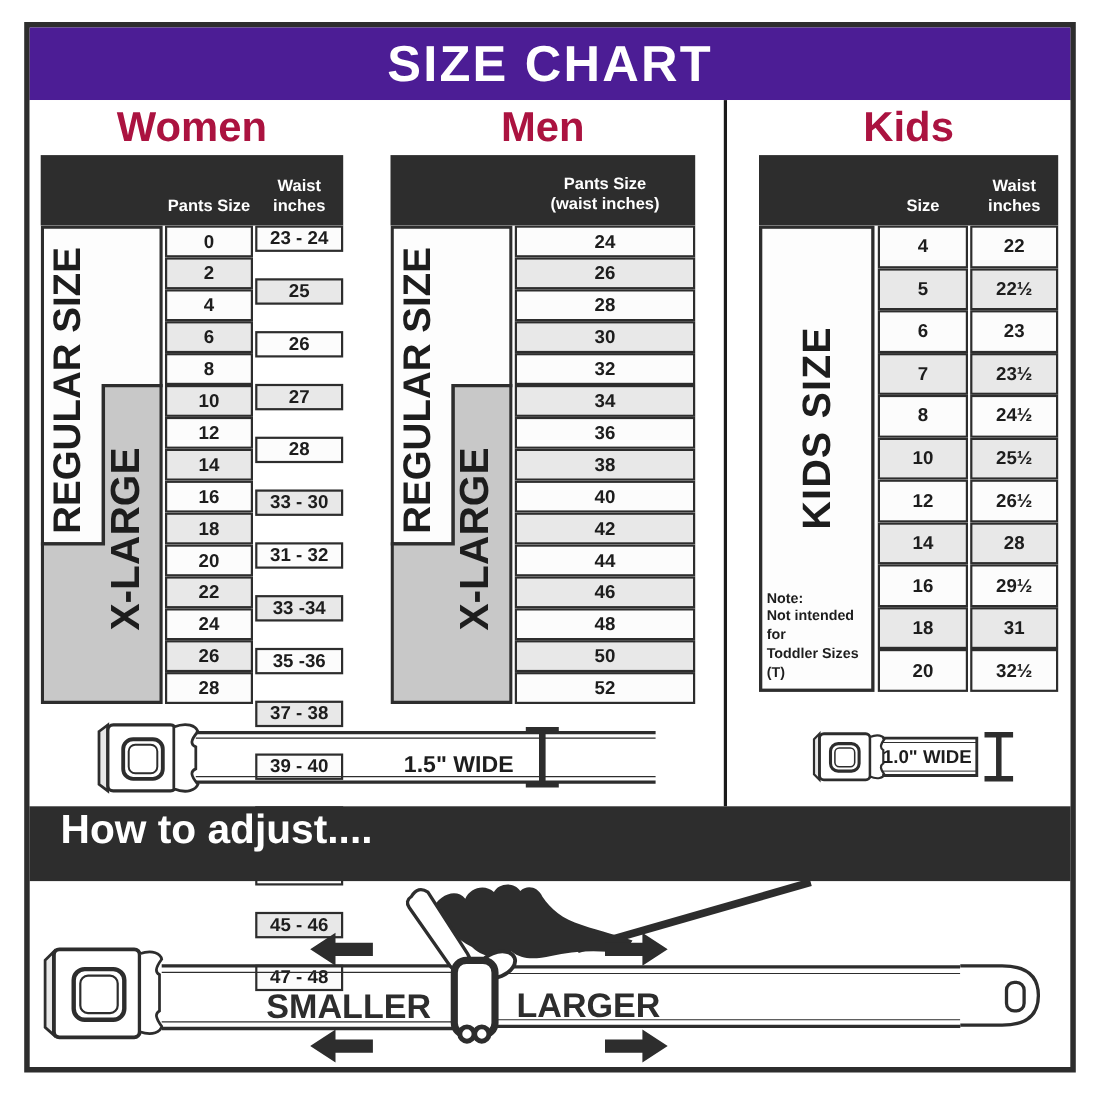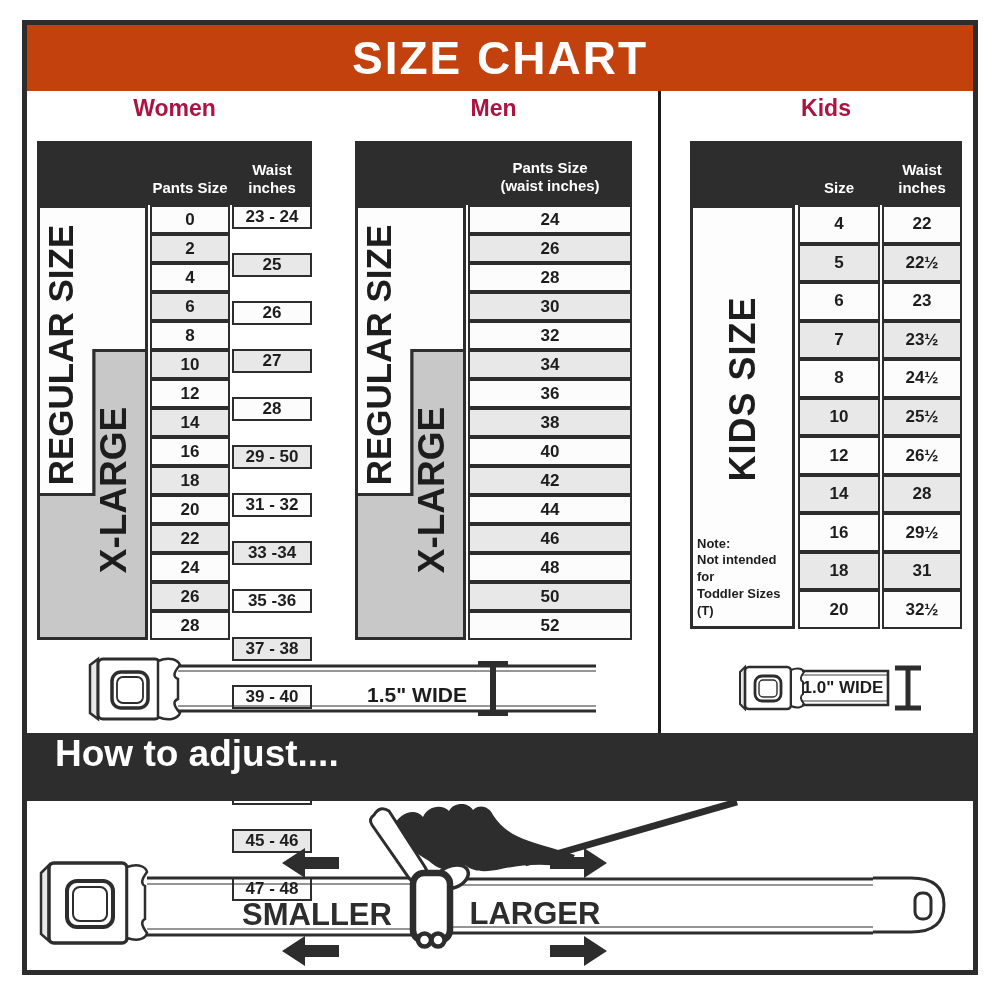--- a/index.html
+++ b/index.html
@@ -6,31 +6,31 @@
   body{
     width:1000px;height:1000px;position:relative;background:#ffffff;
     font-family:"Liberation Sans","DejaVu Sans",sans-serif;color:#2d2d2d;
     -webkit-font-smoothing:antialiased;
   }
   .frame{
     position:absolute;left:22px;top:20px;width:946px;height:945px;
     border:5px solid #2d2d2d;background:#ffffff;
   }
   .title-bar{
-    position:absolute;left:0;top:0;width:100%;height:66px;background:#c2410c;
+    position:absolute;left:0;top:0;width:100%;height:66px;background:#4c1d95;
     display:flex;align-items:center;justify-content:center;
   }
   .title-text{color:#ffffff;font-size:46px;font-weight:bold;letter-spacing:2px;}
   .panels{position:absolute;left:0;top:66px;width:946px;height:642px;}
   .left-panel{position:absolute;left:0;top:0;width:631px;height:642px;background:#fff;}
   .panel-divider{position:absolute;left:631px;top:0;width:3px;height:642px;background:#1a1a1a;}
   .right-panel{position:absolute;left:634px;top:0;width:312px;height:642px;background:#fff;}
   .gender-heading{
     position:absolute;top:4px;text-align:center;
-    font-size:23px;font-weight:bold;color:#ab1340;
+    font-size:38px;font-weight:bold;color:#ab1340;
   }
   .size-table{position:absolute;top:50px;}
   .tbl-head{position:absolute;left:0;top:0;right:0;height:64px;background:#2d2d2d;}
   .tbl-head span{
     position:absolute;bottom:8px;text-align:center;color:#ffffff;
     font-size:15px;font-weight:bold;white-space:pre-line;line-height:1.2;
   }
   .col{position:absolute;top:64px;display:flex;flex-direction:column;}
   .cell{
     flex:1;box-sizing:border-box;border:2px solid #2d2d2d;background:#fcfcfc;
@@ -107,21 +107,21 @@
             <div class="cell">24</div>
             <div class="cell alt">26</div>
             <div class="cell">28</div>
           </div>
         <div class="col" style="left:195px;width:80px;height:435px;gap:24px;">
             <div class="cell">23 - 24</div>
             <div class="cell alt">25</div>
             <div class="cell">26</div>
             <div class="cell alt">27</div>
             <div class="cell">28</div>
-            <div class="cell alt">29 - 50</div>
+            <div class="cell alt">33 - 30</div>
             <div class="cell">31 - 32</div>
             <div class="cell alt">33 -34</div>
             <div class="cell">35 -36</div>
             <div class="cell alt">37 - 38</div>
             <div class="cell">39 - 40</div>
             <div class="cell alt">41 - 42</div>
             <div class="cell">43 - 44</div>
             <div class="cell alt">45 - 46</div>
             <div class="cell">47 - 48</div>
           </div>

